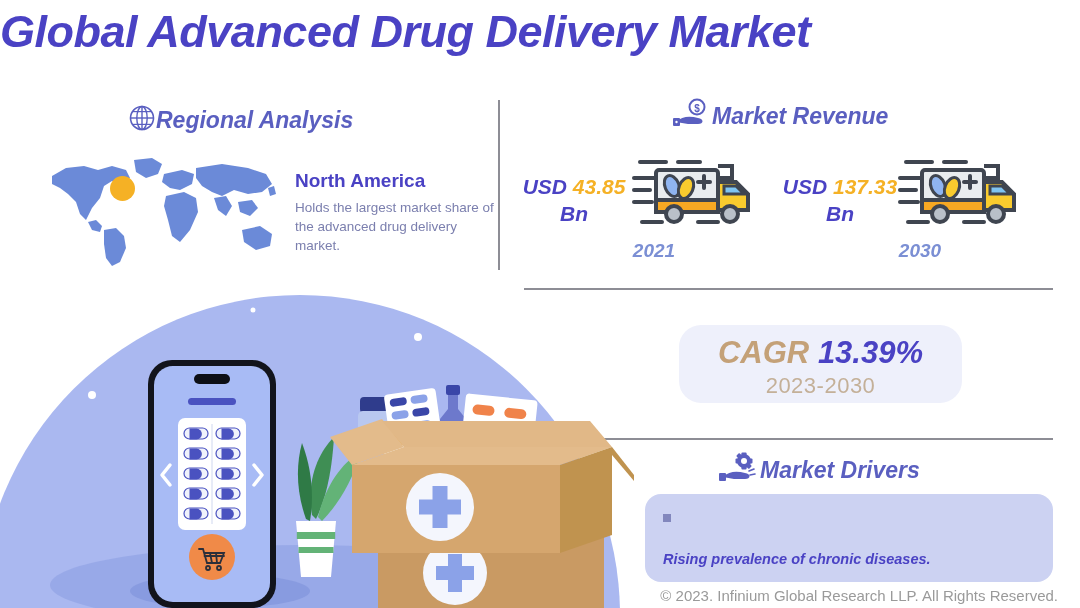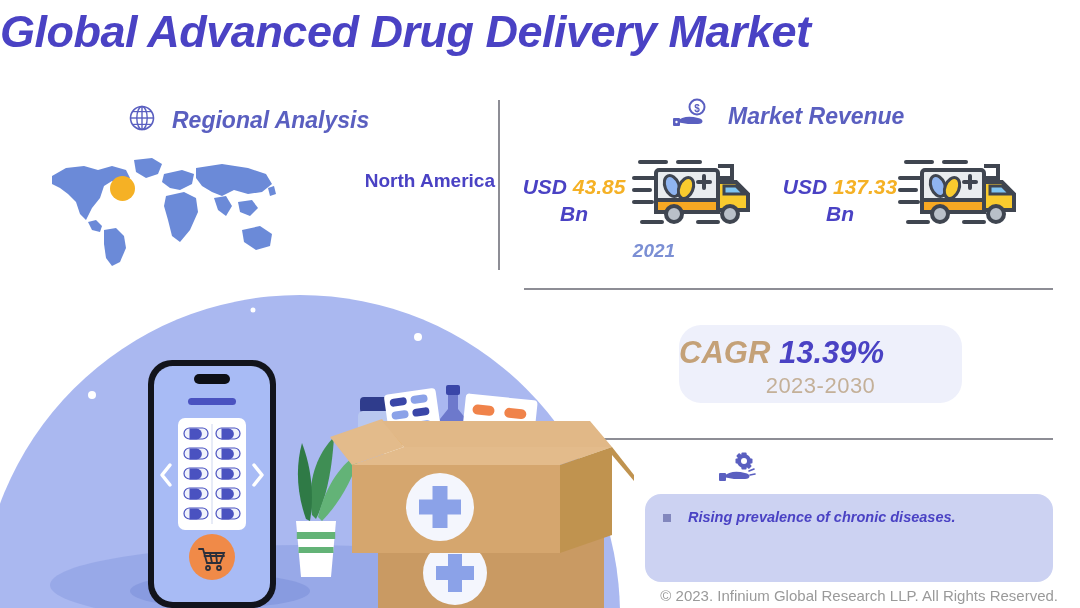--- a/index.html
+++ b/index.html
@@ -17,21 +17,21 @@
     text-align:left;
     font-size:45px; font-weight:bold; font-style:italic;
     letter-spacing:-0.5px;
     color:#4a42c4;
     white-space:nowrap;
   }
 
   
   .sec-head {
     position:absolute;
-    display:flex; align-items:center; gap:16px;
+    display:flex; align-items:center; gap:0;
   }
   .sec-head .sec-label {
     font-size:23px; font-weight:bold; font-style:italic;
     color:#5a5fc0; white-space:nowrap;
   }
 
   #regional-head { top:104px; left:128px; }
   #revenue-head  { top:98px;  left:672px; }
   #drivers-head  { top:452px; left:718px; }
 
@@ -44,21 +44,21 @@
   
   #world-map { position:absolute; left:42px; top:150px; width:250px; height:118px; }
   #map-pin {
     position:absolute; left:110px; top:176px;
     width:25px; height:25px; border-radius:50%;
     background:#f5b125;
   }
   #region-block { position:absolute; left:295px; top:170px; width:200px; }
   #region-name {
     font-size:19px; font-weight:bold; color:#4a42c4;
-    margin-bottom:6px; white-space:nowrap;text-align:right;
+    margin-bottom:6px; white-space:nowrap;
   }
   #region-desc {
     font-size:13.5px; line-height:1.42; color:#7b7fae;
   }
 
   
   .rev-group { position:absolute; }
   #rev-2022 { left:512px; top:160px; width:250px; height:105px; }
   #rev-2030 { left:778px; top:160px; width:255px; height:105px; }
   .rev-text {
@@ -77,39 +77,39 @@
   .truck-icon { position:absolute; left:120px; top:-16px; width:130px; height:100px; }
 
   
   #cagr-box {
     position:absolute; left:679px; top:325px;
     width:283px; height:78px;
     background:#eef0fb; border-radius:22px;
   }
   #cagr-line1 {
     position:absolute; left:0; top:10px; width:283px;
-    white-space:nowrap;
+    text-align:center; white-space:nowrap;
     font-size:31px; font-weight:bold; font-style:italic;
   }
   #cagr-word  { color:#c4a178; }
   #cagr-value { color:#4a42c4; }
   #cagr-period {
     position:absolute; left:0; top:48px; width:283px;
     text-align:center;
     font-size:22px; color:#c4b098; letter-spacing:0.5px;
   }
 
   
   #drivers-box {
     position:absolute; left:645px; top:494px;
     width:408px; height:88px;
     background:#ccd2f2; border-radius:16px;
     padding:14px 18px 0 18px;
   }
-  .driver-item { display:flex; gap:17px; margin-bottom:10px; }
+  .driver-item { display:flex; gap:28px; margin-bottom:10px;flex-direction:column; }
   .driver-bullet {
     flex:0 0 auto; width:8px; height:8px; margin-top:6px;
     background:#8287bd;
   }
   .driver-text {
     font-size:14.5px; font-style:italic; font-weight:bold;
     line-height:1.33; color:#4a42c4;
   }
 
   
@@ -169,20 +169,21 @@
 
     <path d="M200 80 L218 76 L230 84 L228 96 L214 100 L202 92 Z"></path>
 
     <path d="M226 38 L232 36 L234 44 L228 46 Z"></path>
   </g>
 </svg>
 <div id="map-pin"></div>
 
 <div id="region-block">
   <div id="region-name">North America</div>
+  <div id="region-desc">Holds the largest market share of the advanced drug delivery market.</div>
 </div>
 
 <div class="sec-head" id="revenue-head">
   <span>
     <svg width="40" height="32" viewBox="0 0 40 32">
       <circle cx="25" cy="9" r="7.5" fill="none" stroke="#5a5fc0" stroke-width="2"></circle>
       <text x="25" y="13.5" font-size="10" font-weight="bold" fill="#5a5fc0" text-anchor="middle" font-family="Liberation Sans, sans-serif">$</text>
       <path d="M4 24 C10 18 18 18 26 20 C32 21 32 26 26 26 L16 26" fill="#5a5fc0"></path>
       <rect x="1" y="20" width="7" height="8" rx="1" fill="#5a5fc0"></rect>
       <circle cx="4.5" cy="24" r="1.2" fill="#ffffff"></circle>
@@ -247,20 +248,21 @@
     <ellipse cx="42" cy="70" rx="8" ry="8" fill="#b9c0c9" stroke="#3f4550" stroke-width="4"></ellipse>
     <ellipse cx="98" cy="70" rx="8" ry="8" fill="#b9c0c9" stroke="#3f4550" stroke-width="4"></ellipse>
     <ellipse cx="40" cy="42" rx="7" ry="11" fill="#8fb4f0" stroke="#3f4550" stroke-width="3" transform="rotate(-22 40 42)"></ellipse>
     <ellipse cx="54" cy="44" rx="7" ry="11" fill="#f9cb2e" stroke="#3f4550" stroke-width="3" transform="rotate(22 54 44)"></ellipse>
     <g stroke="#3f4550" stroke-width="4" stroke-linecap="round">
       <line x1="72" y1="32" x2="72" y2="44"></line>
         <line x1="66" y1="38" x2="78" y2="38"></line>
     </g>
     <path d="M86 22 L100 22 L100 34 L86 34" fill="none" stroke="#3f4550" stroke-width="4"></path>
   </svg>
+  <div class="rev-year">2030</div>
 </div>
 
 <div id="cagr-box">
   <div id="cagr-line1">
     <span id="cagr-word">CAGR</span>
     <span id="cagr-value">13.39%</span>
   </div>
   <div id="cagr-period">2023-2030</div>
 </div>
 
@@ -278,20 +280,21 @@
       </g>
       <circle cx="26" cy="9" r="3" fill="#ffffff"></circle>
       <path d="M5 25 C11 19 19 19 27 21 C33 22 33 27 27 27 L16 27" fill="#5a5fc0"></path>
       <rect x="1" y="21" width="7" height="8" rx="1" fill="#5a5fc0"></rect>
       <g stroke="#5a5fc0" stroke-width="1.6" stroke-linecap="round">
         <line x1="31" y1="19" x2="36" y2="17"></line>
         <line x1="32" y1="23" x2="37" y2="22"></line>
       </g>
     </svg>
   </span>
+  <span class="sec-label">Market Drivers</span>
 </div>
 
 <div id="drivers-box">
   <div class="driver-item">
     <span class="driver-bullet"></span>
     <span class="driver-text">Rising prevalence of chronic diseases.</span>
   </div>
 </div>
 
 <svg id="illustration" viewBox="0 0 640 323">

